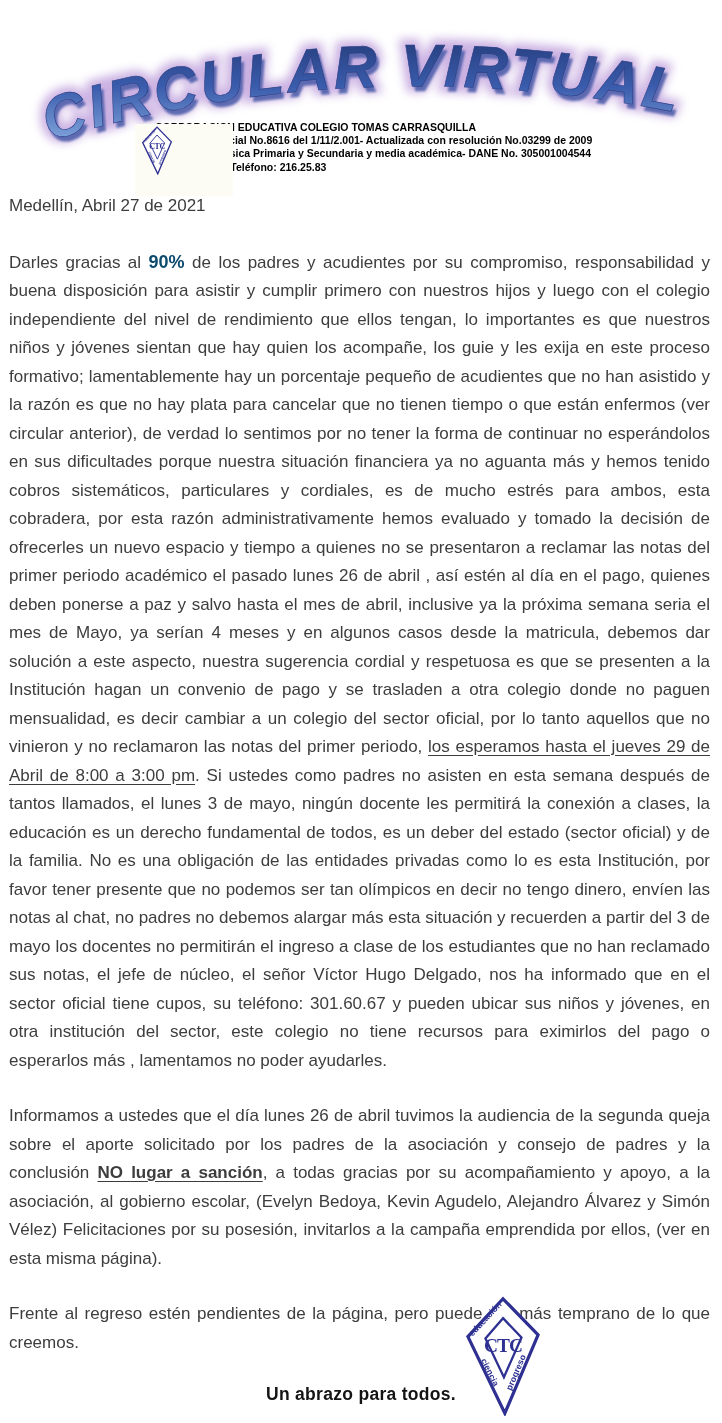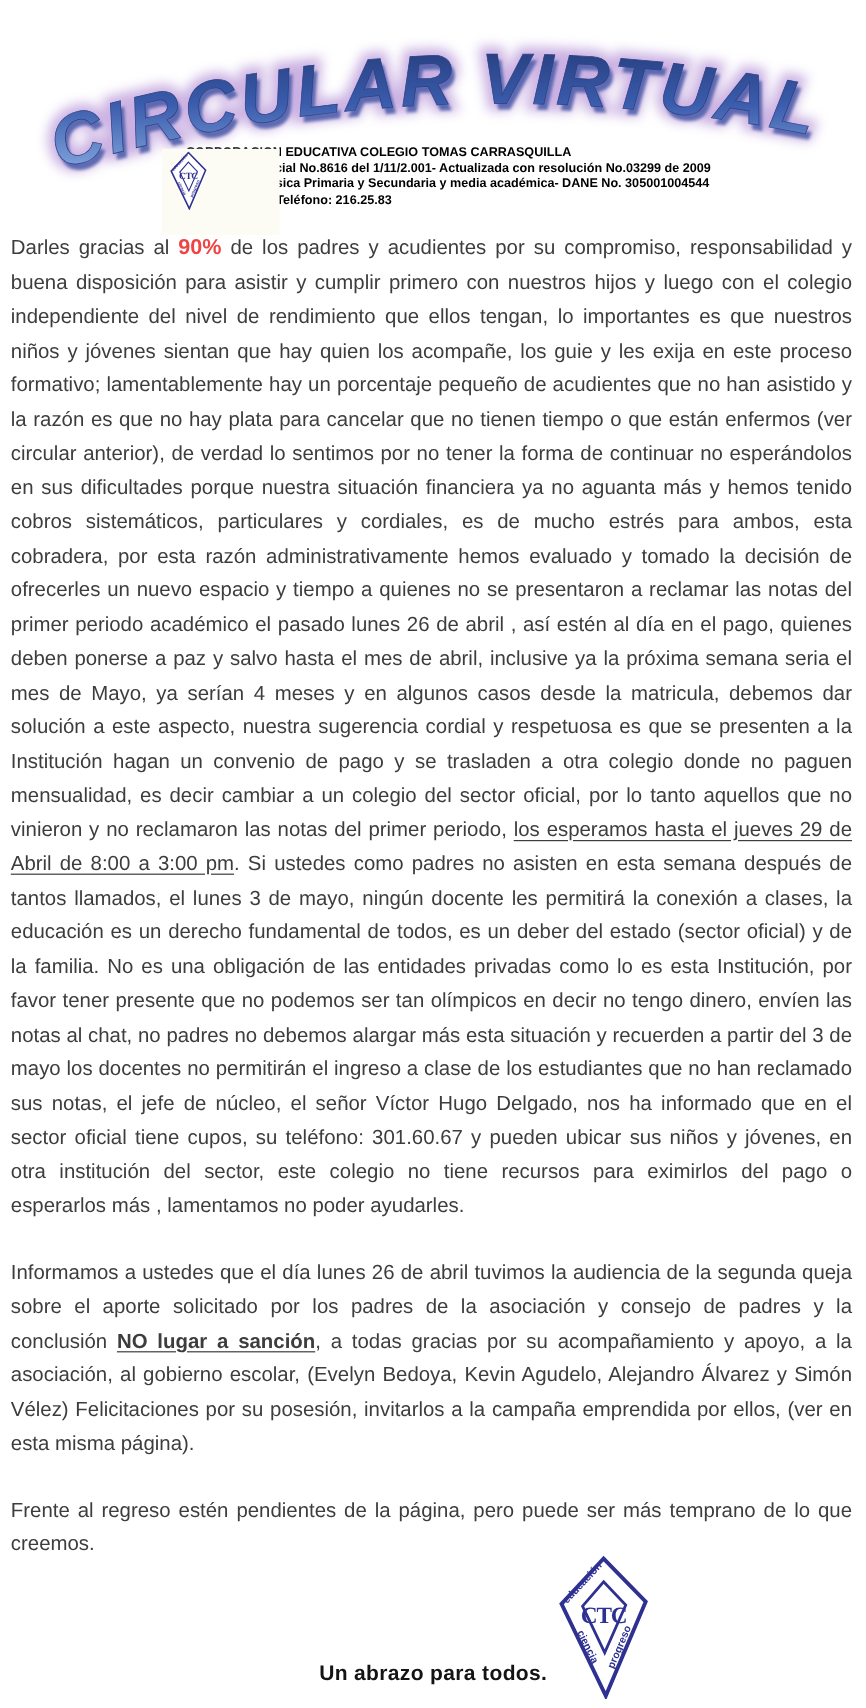--- a/index.html
+++ b/index.html
@@ -24,21 +24,21 @@
     font-weight:bold;font-size:10.5px;line-height:13.2px;color:#000000;padding-top:3px;
   }
   
   .body-text{
     position:absolute;top:192px;left:9px;width:701px;
     font-size:17px;line-height:28.5px;color:#3d3d3d;text-align:justify;
   }
   .body-text p{margin:0 0 27px 0;}
   .body-text .b{font-weight:bold;}
   .body-text .u{text-decoration:underline;text-underline-offset:3px;}
-  .body-text .accent{color:#ef4444;font-size:18px;}
+  .body-text .accent{color:#0c4a6e;font-size:18px;}
   
   .closing{
     position:absolute;top:1384px;left:0;width:722px;text-align:center;
     font-weight:bold;font-size:17.5px;color:#141414;letter-spacing:.3px;
   }
   .bottom-logo{position:absolute;left:456px;top:1296px;}
 </style>
 </head>
 <body>
 
@@ -92,20 +92,21 @@
     </div>
     <div class="letterhead-text">
       <div>CORPORACION EDUCATIVA COLEGIO TOMAS CARRASQUILLA</div>
       <div>Aprobación oficial No.8616 del 1/11/2.001- Actualizada con resolución No.03299 de 2009</div>
       <div>Pre-escolar, básica Primaria y Secundaria y media académica- DANE No. 305001004544</div>
       <div>Cra.38 N.42-74 Teléfono: 216.25.83</div>
     </div>
   </div>
 
   <div class="body-text">
+      <p><span>Medellín,  Abril 27 de 2021</span></p>
       <p><span>Darles gracias al </span><span class="b accent">90%</span><span> de los padres y acudientes por su compromiso, responsabilidad y buena disposición para asistir y cumplir primero con nuestros hijos y luego con el colegio independiente del  nivel de rendimiento que ellos tengan, lo importantes es que nuestros niños y jóvenes sientan que hay quien los acompañe, los guie y les exija en este proceso formativo; lamentablemente hay un porcentaje pequeño de acudientes que no han asistido y la razón es que no hay plata para cancelar que no tienen tiempo o que están enfermos (ver circular anterior),  de verdad lo sentimos por no tener la forma de continuar no esperándolos en sus dificultades porque nuestra situación financiera ya no aguanta más y hemos tenido cobros sistemáticos,  particulares y cordiales, es de mucho estrés para ambos, esta cobradera, por esta razón   administrativamente hemos evaluado y tomado la decisión de ofrecerles un nuevo espacio y tiempo   a quienes no se presentaron a reclamar las notas del primer periodo académico el pasado lunes 26 de abril , así estén al día en el pago,  quienes deben ponerse a paz y salvo hasta el mes de abril,  inclusive ya la próxima semana seria el mes de Mayo,  ya serían 4 meses y en algunos casos desde la matricula, debemos dar solución a este aspecto, nuestra sugerencia cordial y respetuosa es que se presenten a la Institución hagan un convenio de pago y se trasladen  a otra  colegio donde no paguen mensualidad, es decir cambiar a un colegio del sector oficial, por lo tanto aquellos que no vinieron y no reclamaron las notas del primer periodo, </span><span class="u">los esperamos hasta el jueves 29 de Abril de 8:00 a 3:00 pm</span><span>. Si ustedes como padres no asisten en esta semana después de tantos llamados, el lunes 3 de mayo, ningún docente les permitirá la conexión a clases, la educación es un derecho fundamental de todos, es un deber del estado (sector oficial) y de la familia.  No es una obligación de las entidades privadas como lo es esta Institución, por favor tener presente que no podemos ser tan olímpicos en decir no tengo dinero, envíen las notas al chat,  no padres no debemos alargar más esta situación y recuerden a partir del 3 de mayo los docentes no permitirán el ingreso a clase de los estudiantes que no han reclamado sus notas, el jefe de núcleo, el señor Víctor Hugo Delgado, nos ha informado que en el sector oficial tiene cupos, su teléfono: 301.60.67 y pueden ubicar sus niños y jóvenes, en otra institución del sector, este colegio no tiene recursos para eximirlos del pago o esperarlos más , lamentamos no poder ayudarles.</span></p>
       <p><span>Informamos a ustedes que el día lunes 26 de abril tuvimos la audiencia de la segunda queja sobre el aporte solicitado por los padres de la asociación y consejo de padres y la conclusión </span><span class="b u">NO lugar a sanción</span><span>, a todas gracias por su acompañamiento y apoyo, a la asociación, al gobierno escolar, (Evelyn Bedoya, Kevin Agudelo, Alejandro Álvarez y Simón Vélez) Felicitaciones por su posesión, invitarlos a la campaña emprendida por ellos, (ver en esta misma página).</span></p>
       <p><span>Frente al regreso estén pendientes de la página, pero puede ser más temprano de lo que creemos.</span></p>
     </div>
 
   <div class="closing">Un abrazo para todos.</div>
 
   <div class="bottom-logo">
     <svg width="94" height="120" viewBox="0 0 100 130">
       <use href="#kite-logo"></use>

